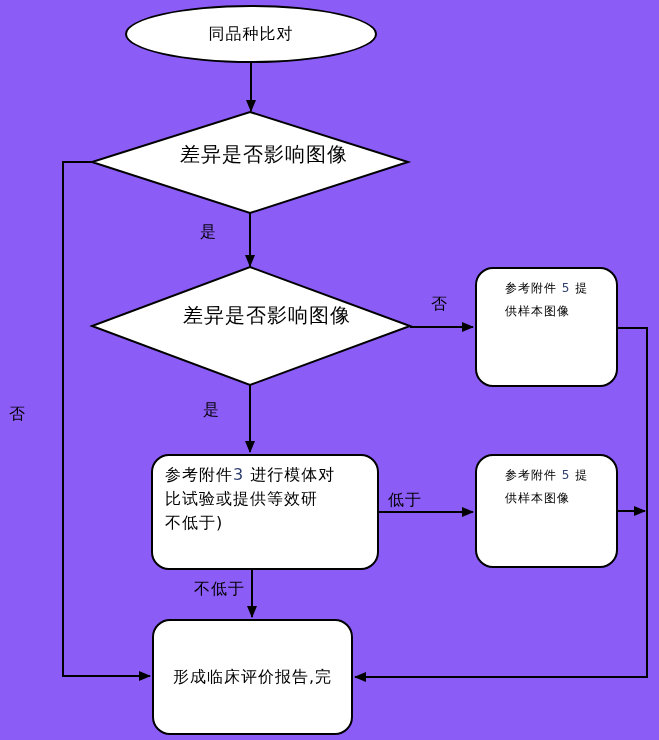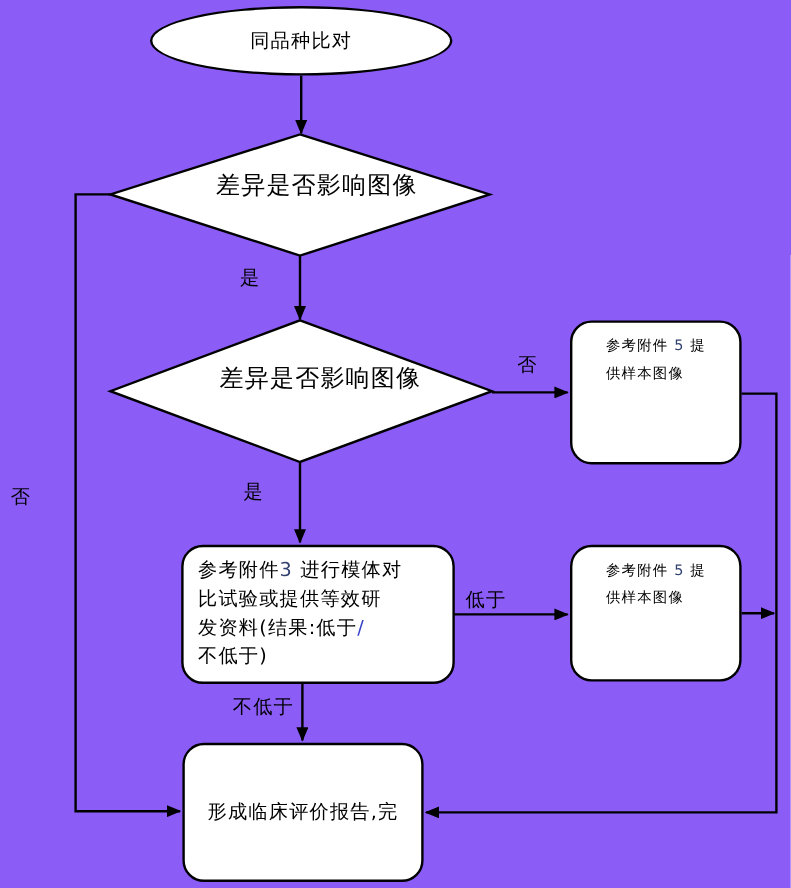--- a/index.html
+++ b/index.html
@@ -64,23 +64,20 @@
       <span>参考附件 </span><span class="num">5</span><span> 提</span>
     </div>
     <div class="bline">供样本图像</div>
   </div>
 
   <div class="node rbox box3-pad" style="left:151px;top:454px;width:228px;height:116px;">
     <div class="bline">
       <span>参考附件</span><span class="num">3</span><span> 进行模体对</span>
     </div>
     <div class="bline">比试验或提供等效研</div>
-    <div class="bline">
-      <span>发资料(结果:低于</span><span class="slash">/</span>
-    </div>
     <div class="bline">不低于)</div>
   </div>
 
   <div class="node rbox box-pad" style="left:475px;top:454px;width:143px;height:114px;">
     <div class="bline">
       <span>参考附件 </span><span class="num">5</span><span> 提</span>
     </div>
     <div class="bline">供样本图像</div>
   </div>
 

